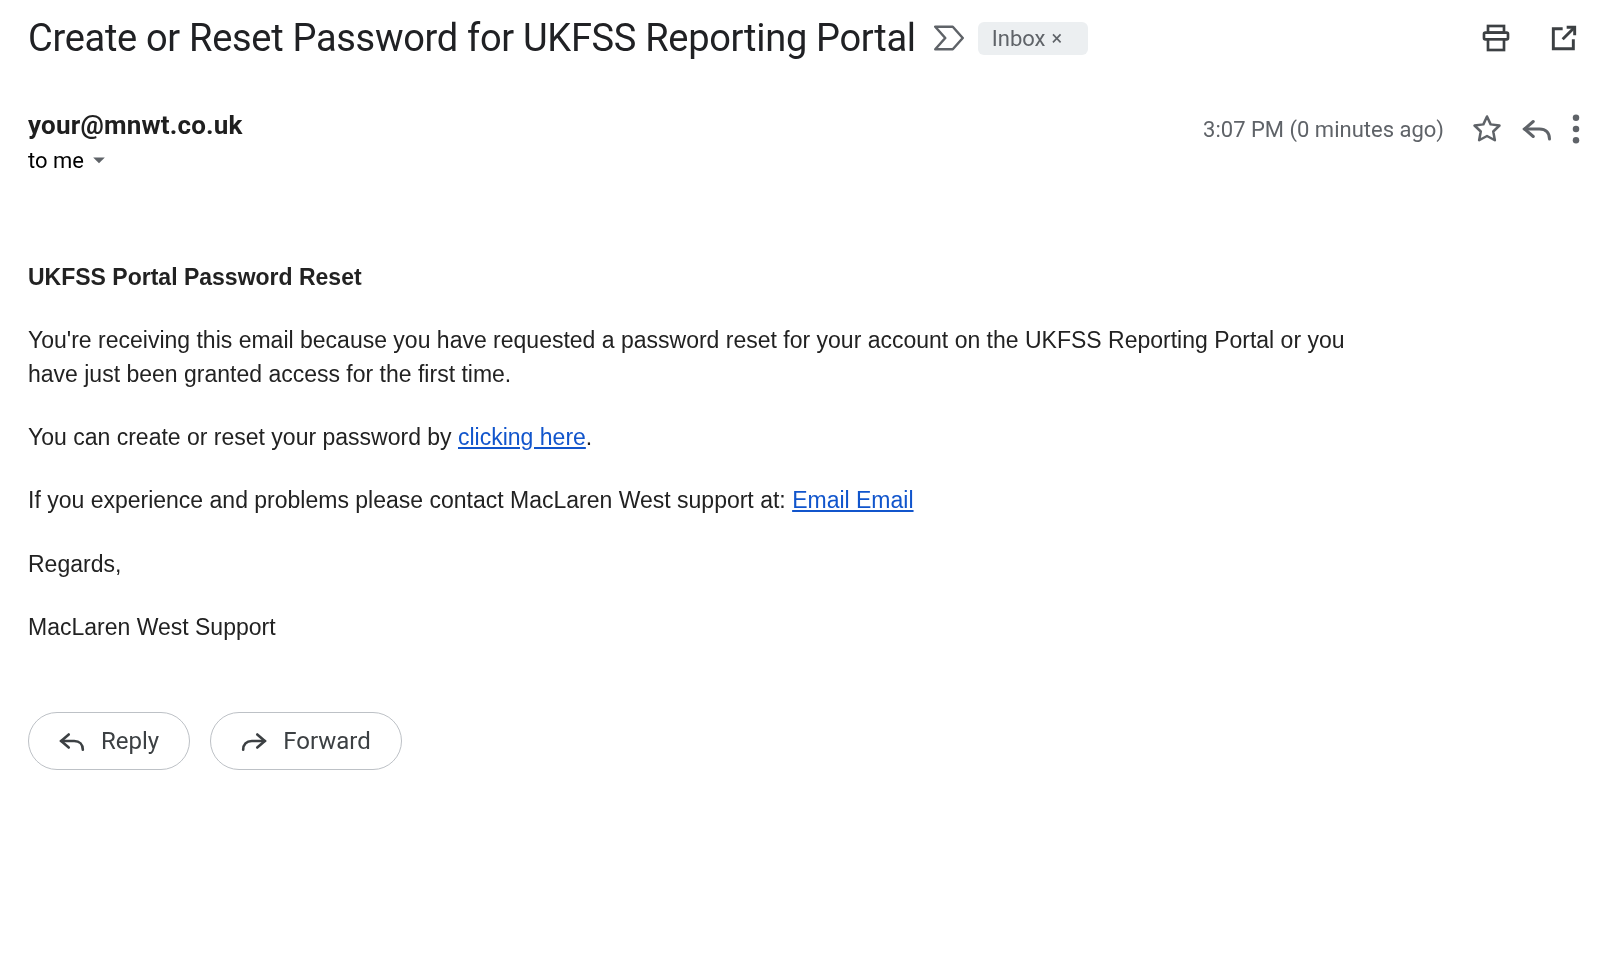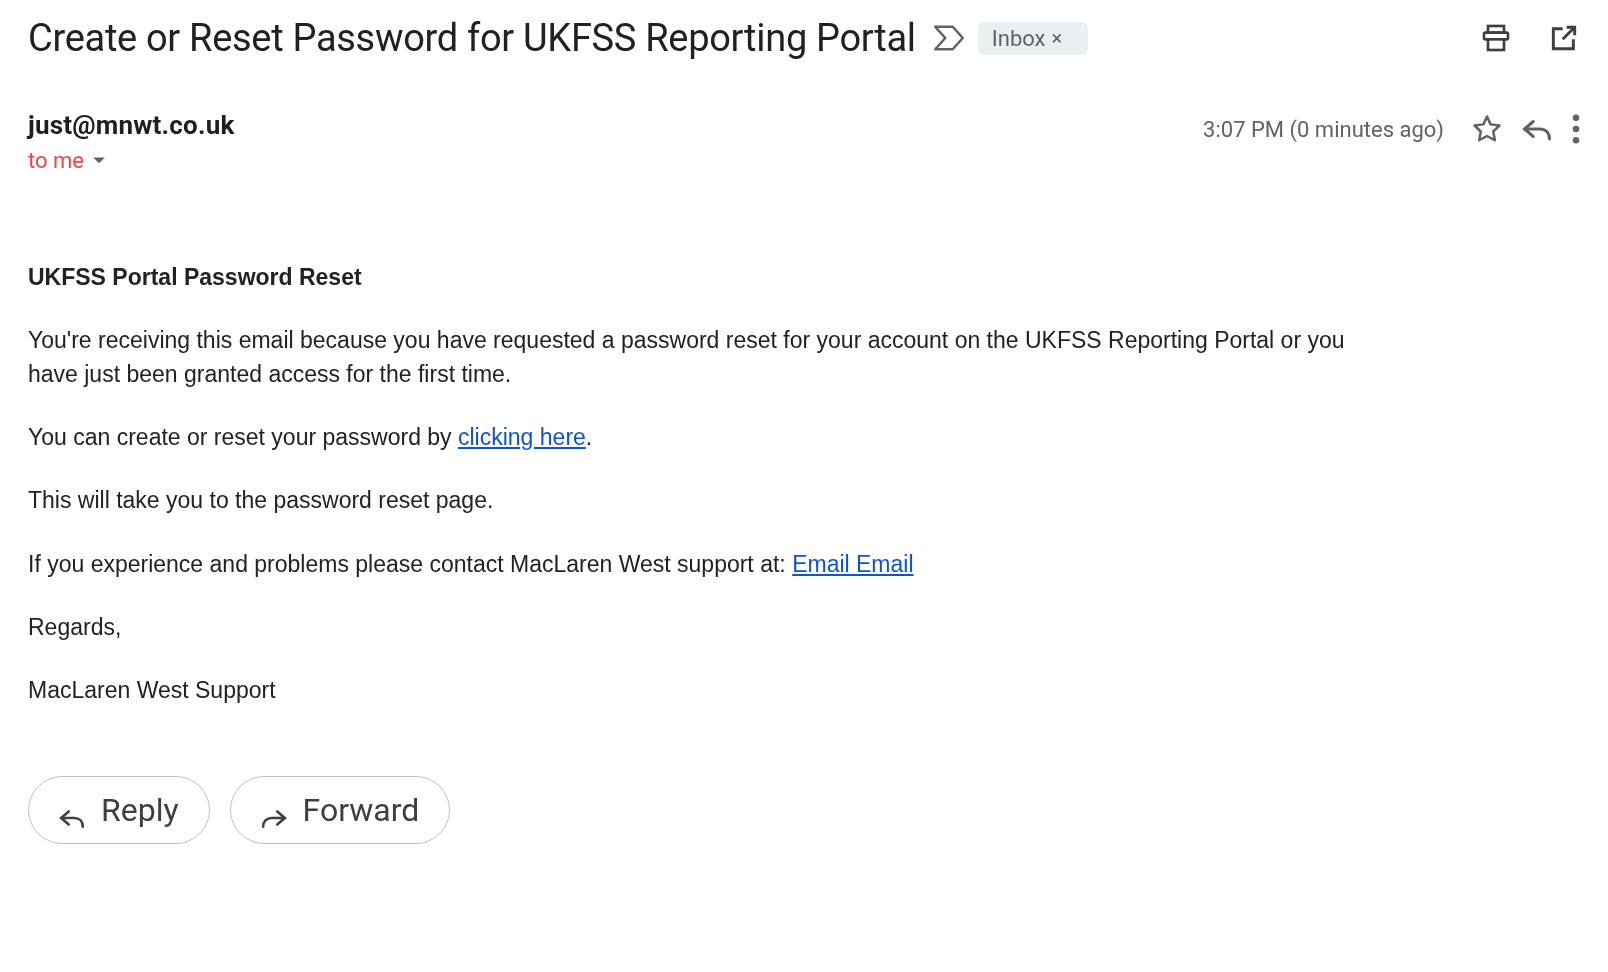--- a/index.html
+++ b/index.html
@@ -72,21 +72,21 @@
   .sender-email {
     font-size: 26px;
     font-weight: 700;
     color: #1f1f1f;
     letter-spacing: 0.2px;
   }
   .recipient-line {
     display: flex;
     align-items: center;
     margin-top: 8px;
-    color: #ef4444;
+    color: #000000;
     font-size: 22px;
     cursor: pointer;
   }
   .recipient-line .caret {
     margin-left: 8px;
     display: inline-flex;
   }
   .meta-right {
     display: flex;
     align-items: center;
@@ -122,26 +122,26 @@
     cursor: pointer;
   }
 
   .action-buttons {
     display: flex;
     gap: 20px;
     margin-top: 68px;
   }
   .pill-btn {
     display: inline-flex;
-    align-items: flex-end;
+    align-items: center;
     gap: 16px;
     border: 1px solid #bdc1c6;
     padding: 14px 30px;
     border-radius: 999px;
-    font-size: 32px;
+    font-size: 24px;
     color: #3c4043;
     cursor: pointer;
     font-family: 'Google Sans', Roboto, Arial, sans-serif;
     background: #fff;
   }
   .pill-btn svg { flex: none; }
 </style>
 </head>
 <body>
 
@@ -174,21 +174,21 @@
           <path d="M19 13 V20 H4 V5 H11"></path>
           <path d="M14 4 H20 V10"></path>
           <path d="M20 4 L11 13"></path>
         </svg>
       </span>
     </div>
   </div>
 
   <div class="meta-row">
     <div class="sender-block">
-      <div class="sender-email">just@mnwt.co.uk</div>
+      <div class="sender-email">your@mnwt.co.uk</div>
       <div class="recipient-line">
         <span>to me</span>
         <span class="caret">
           <svg width="14" height="10" viewBox="0 0 12 8">
               <path d="M1 1 L6 6 L11 1" fill="#5f6368"></path>
             </svg>
         </span>
       </div>
     </div>
     <div class="meta-right">
@@ -219,21 +219,20 @@
 
   <div class="email-body">
     <div class="heading">UKFSS Portal Password Reset</div>
 
     <p>You're receiving this email because you have requested a password reset for your account on the UKFSS Reporting Portal or you have just been granted access for the first time.</p>
 
     <p>
       <span>You can create or reset your password by </span><a class="link">clicking here</a><span>.</span>
     </p>
 
-    <p>This will take you to the password reset page.</p>
 
     <p>
       <span>If you experience and problems please contact MacLaren West support at: </span><a class="link">Email Email</a>
     </p>
 
     <p>Regards,</p>
 
     <p>MacLaren West Support</p>
   </div>
 

